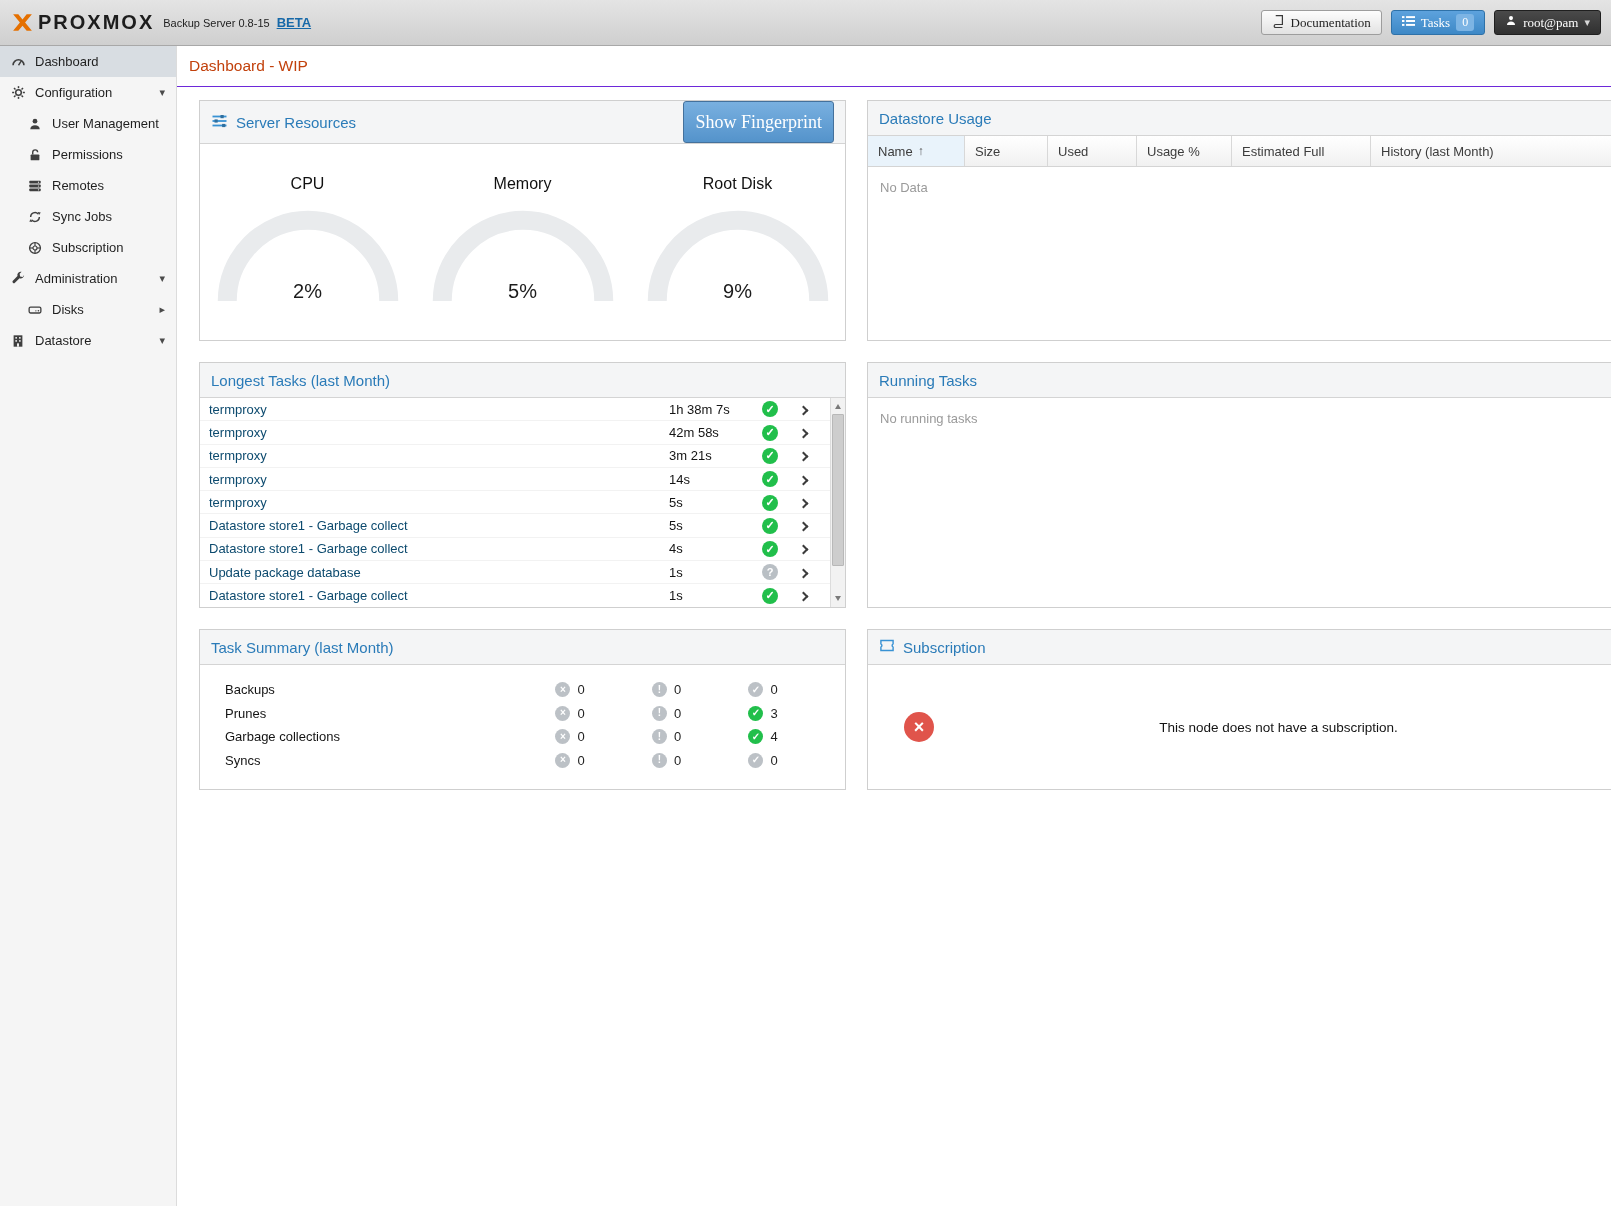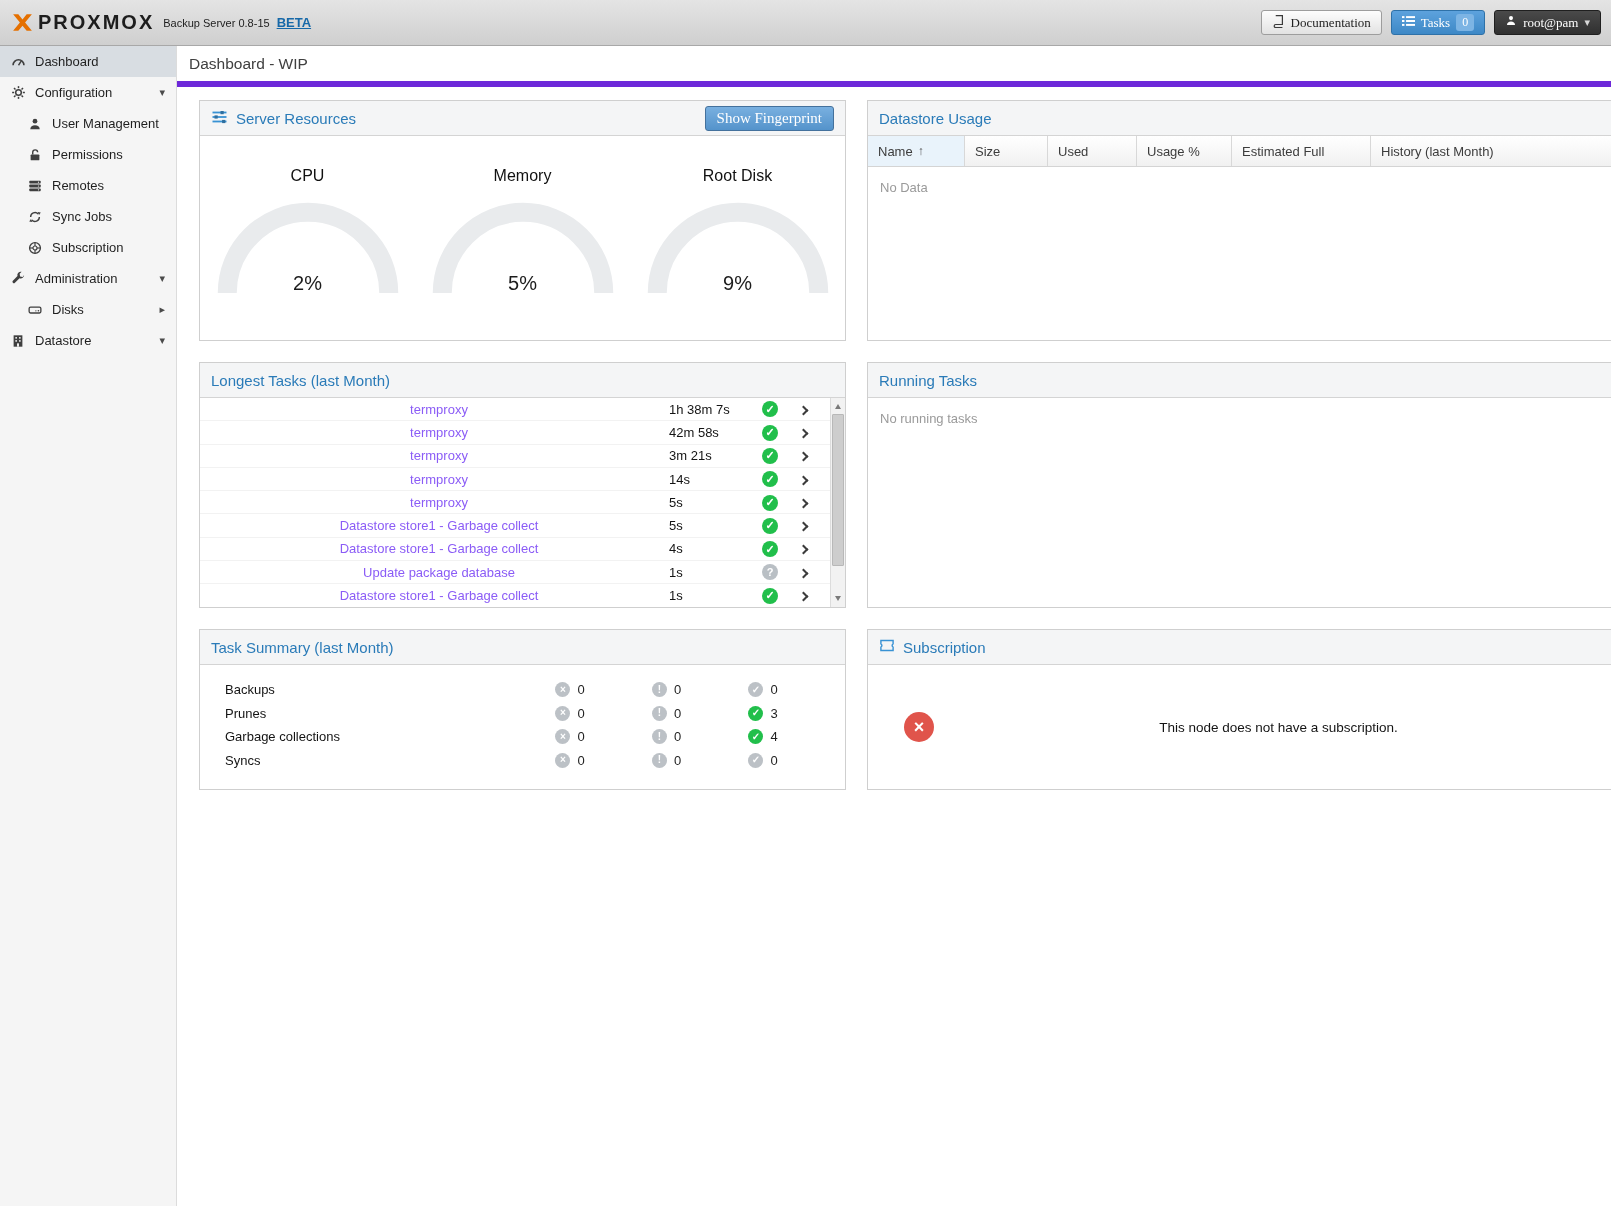--- a/index.html
+++ b/index.html
@@ -26,39 +26,39 @@
   .layout { display:flex; height:1160px; }
   .sidebar { width:177px; background:#f5f5f5; border-right:1px solid #dcdcdc; flex:none; }
   .s-item { position:relative; display:flex; align-items:center; height:31px; padding-left:10px; gap:9px; cursor:pointer; }
   .s-item.sub { padding-left:27px; }
   .s-item.selected { background:#d8dde2; }
   .s-ic { width:16px; display:inline-flex; justify-content:center; flex:none; }
   .s-label { font-size:13px; color:#1f1f1f; }
   .caret { position:absolute; right:11px; color:#4a4a4a; font-size:11px; }
 
   .main { flex:1; background:#fff; min-width:0; }
-  .page-title { height:41px; display:flex; align-items:center; padding-left:12px; color:#404040; font-size:15.5px;
-                border-bottom:6px solid #6d28d9; }
+  .page-title { height:41px; display:flex; align-items:center; padding-left:12px; color:#c2410c; font-size:15.5px;
+                border-bottom:1px solid #6d28d9; }
   .content { padding:13px 0 0 22px; display:flex; gap:21px; align-items:flex-start; }
   .col-left { width:647px; flex:none; }
   .col-right { width:757px; flex:none; }
 
   
   .panel { border:1px solid #cfcfcf; background:#fff; margin-bottom:21px; display:flex; flex-direction:column; }
   .panel-h { min-height:35px; display:flex; align-items:center; padding:0 11px; background:#f4f5f6;
              border-bottom:1px solid #d4d4d4; color:#2a7bb8; font-size:15px; gap:8px; flex:none; }
   .panel-h .spacer { flex:1; }
   .panel-b { flex:1; position:relative; }
   .empty { color:#9a9a9a; padding:13px 12px; font-size:13px; }
 
   .h-sr { height:241px; }
   .h-lt { height:246px; }
   .h-ts { height:161px; }
 
-  .btn-fp { height:25px; padding:0 11px; border-radius:3px; font-size:15px; color:#fff;
+  .btn-fp { height:42px; padding:0 11px; border-radius:3px; font-size:18px; color:#fff;
             background:linear-gradient(#79b0e0,#5493cb); border:1px solid #44719c; cursor:pointer; }
 
   
   .gauges { display:flex; height:100%; }
   .gauge { flex:1; text-align:center; }
   .g-label { font-weight:normal; font-size:16px; margin-top:31px; color:#111; }
   .g-arc { position:relative; margin-top:13px; }
   .g-track { fill:none; stroke:#e9ebed; stroke-width:20; }
   .g-fill  { fill:none; stroke:#8cb8e2; stroke-width:20; stroke-dasharray:0 100; }
   .g-value { position:absolute; left:0; right:0; bottom:3px; text-align:center; font-size:20px; color:#1c1c1c; }
@@ -66,21 +66,21 @@
   
   .du-head { display:flex; height:31px; background:linear-gradient(#ffffff,#f1f1f1); border-bottom:1px solid #d4d4d4;text-align:right; }
   .du-col { padding:0 10px; display:flex; align-items:center; border-right:1px solid #d8d8d8; color:#3c3c3c; cursor:pointer; }
   .du-col.sorted { background:#e9f3fb; }
   .sort-arrow { margin-left:5px; font-size:12px; color:#555; }
   .w-name{width:97px;} .w-size{width:83px;} .w-used{width:89px;} .w-usage{width:95px;} .w-est{width:139px;} .w-hist{flex:1; border-right:none;}
 
   
   .lt-list { position:absolute; inset:0; overflow:hidden; }
   .lt-row { display:flex; align-items:center; height:23.3px; padding-left:9px; border-bottom:1px solid #f2f2f2; cursor:pointer; }
-  .t-name { width:460px; color:#8b5cf6;text-align:center; }
+  .t-name { width:460px; color:#0c4a6e; }
   .t-dur { flex:1; color:#141414; }
   .t-status { width:38px; }
   .t-chev { width:45px; }
   .chev { display:inline-block; width:7px; height:7px; border:solid #3c3c3c; border-width:0 2.2px 2.2px 0; transform:rotate(-45deg); }
 
   .ic { width:16px; height:16px; border-radius:50%; display:inline-flex; align-items:center; justify-content:center;
         color:#fff; font-size:11px; font-weight:bold; line-height:1; }
   .ic-ok { background:#21bf4b; }
   .ic-unknown { background:#b9bfc4; }
   .ic-sm { width:15px; height:15px; font-size:10px; }

